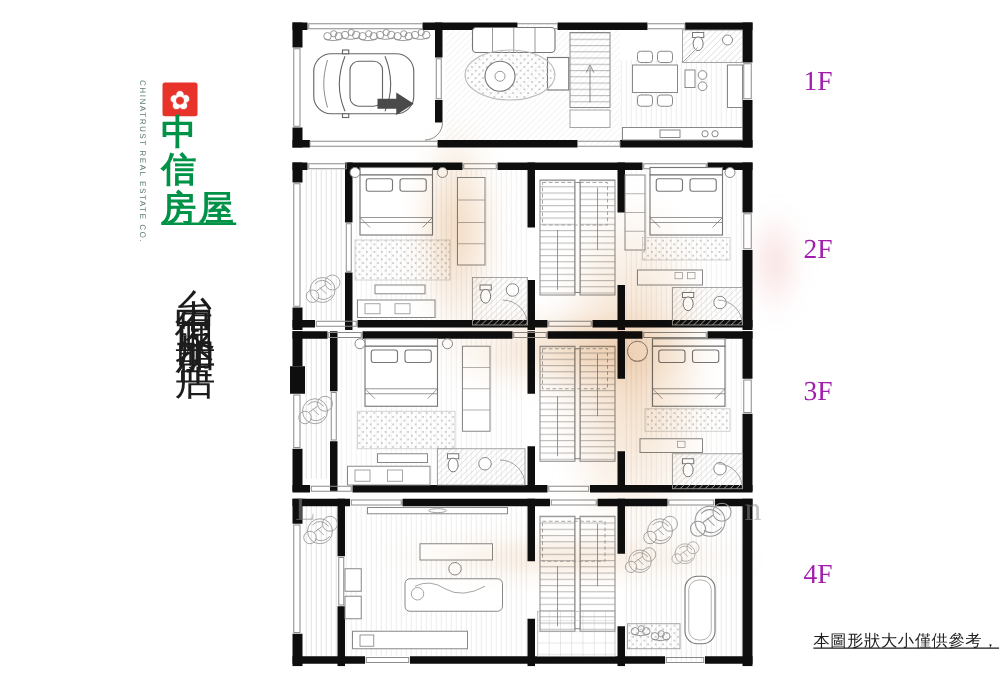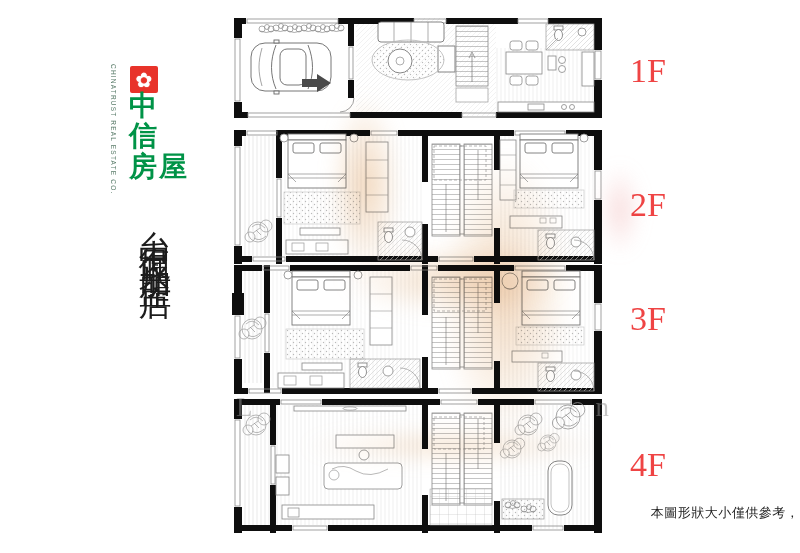--- a/index.html
+++ b/index.html
@@ -8,30 +8,30 @@
   
   .en-vert{position:absolute;left:110px;top:64px;height:140px;
            writing-mode:vertical-rl;font-family:"Liberation Sans",sans-serif;
            font-size:6.5px;letter-spacing:1.2px;color:#5b7d6b;}
   .logo-sq{position:absolute;left:130px;top:66px;width:28px;height:27px;
            background:#e8332a;border-radius:2px;display:flex;align-items:center;justify-content:center;}
   .logo-flower{color:#ffffff;font-size:20px;line-height:20px;font-family:"DejaVu Sans",sans-serif;
                text-shadow:0 0 1px #fff;}
   .logo-char{position:absolute;left:129px;color:#009347;font-weight:700;
              font-family:"Liberation Sans",sans-serif;font-size:28px;line-height:28px;}
-  .logo-char.l3{letter-spacing:2px;}
+  .logo-char.l3{letter-spacing:2px;text-decoration:underline;}
   .store-vert{position:absolute;left:132px;top:204px;writing-mode:vertical-rl;
               text-orientation:upright;font-size:33px;letter-spacing:9px;color:#1c1c1c;
               font-family:"Liberation Serif",serif;}
   
-  .flabel{position:absolute;left:630px;width:36px;text-align:center;
-          font-size:34px;color:#ef4444;font-family:"Liberation Serif",serif;}
+  .flabel{position:absolute;left:630px;width:36px;text-align:right;
+          font-size:22px;color:#a21caf;font-family:"Liberation Serif",serif;}
   
   .disclaimer{position:absolute;left:650px;top:504px;width:150px;text-align:center;
-              font-size:13px;line-height:17px;letter-spacing:.5px;color:#1d1d1d;}
+              font-size:13px;line-height:17px;letter-spacing:.5px;color:#1d1d1d;text-decoration:underline;}
   
   .plan{position:absolute;left:232px;}
   
   .wm-blob{position:absolute;filter:blur(9px);pointer-events:none;mix-blend-mode:multiply;}
   .wm-text{position:absolute;left:236px;top:392px;width:378px;display:flex;
            justify-content:space-between;align-items:center;color:#8f8f8f;opacity:.5;
            font-size:27px;letter-spacing:5px;font-family:"Liberation Serif",serif;
            pointer-events:none;}
 </style>
 </head>

